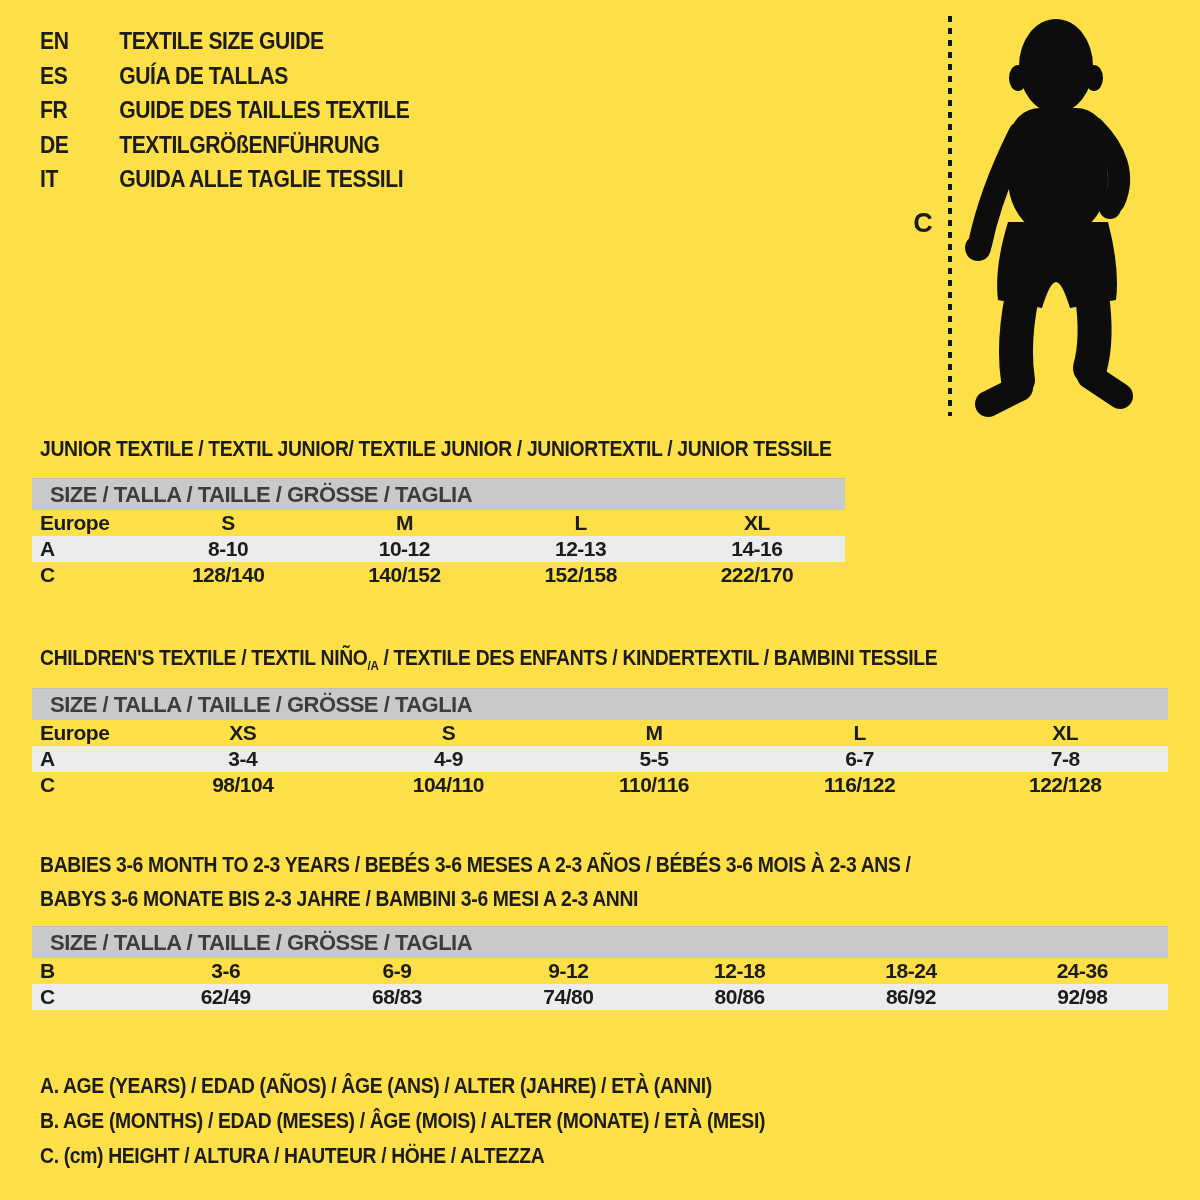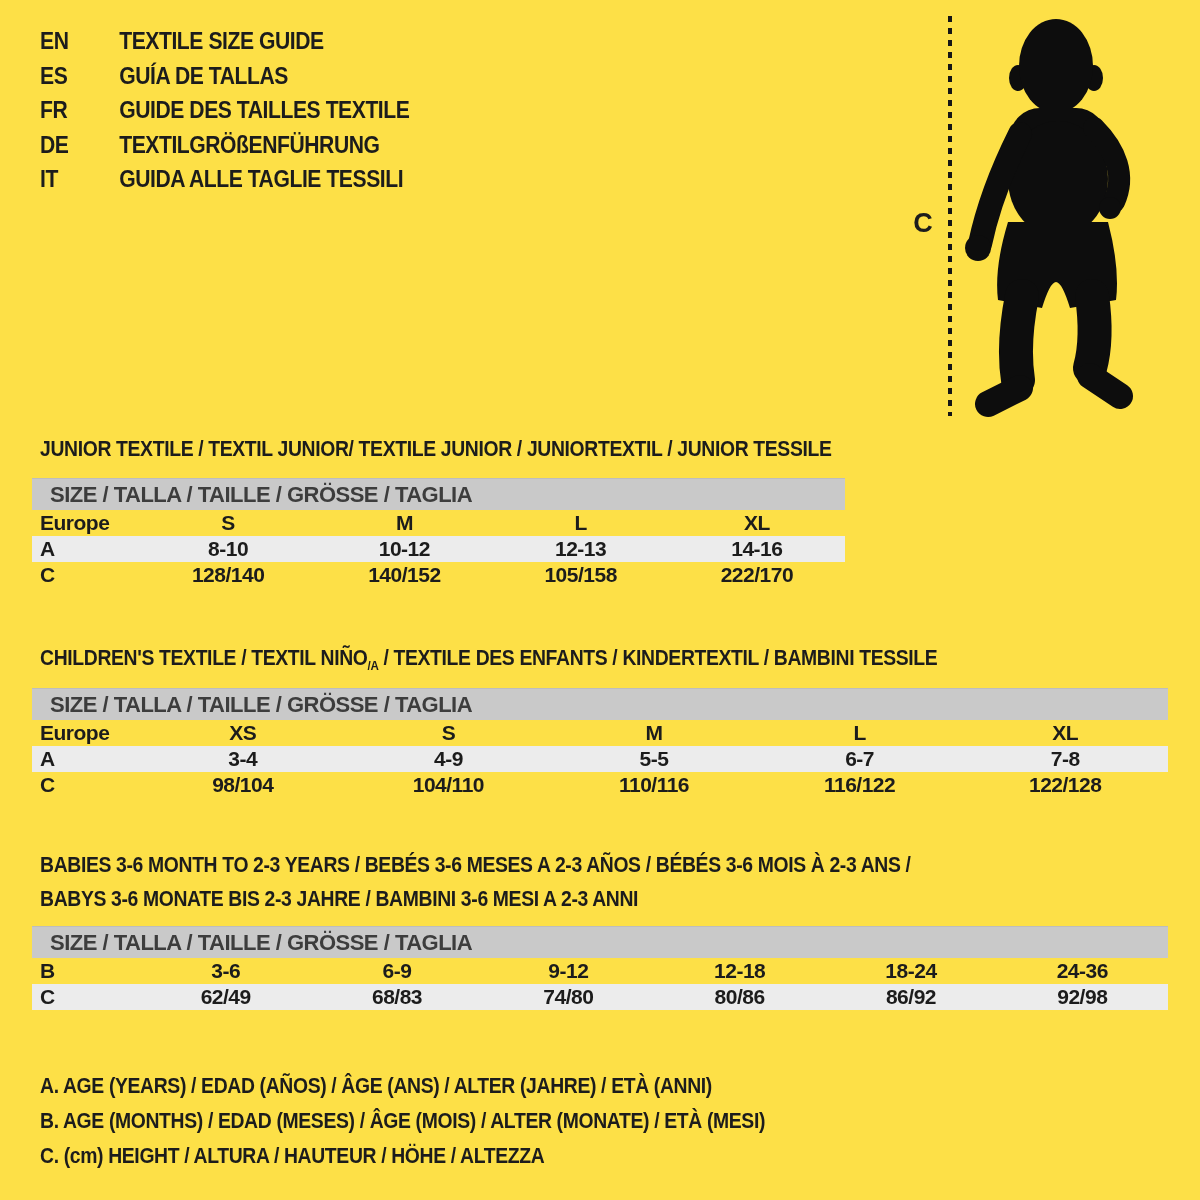--- a/index.html
+++ b/index.html
@@ -105,21 +105,21 @@
       <span class="cell label">A</span>
       <span class="cell">8-10</span>
       <span class="cell">10-12</span>
       <span class="cell">12-13</span>
       <span class="cell">14-16</span>
     </div>
     <div class="tbl-row">
       <span class="cell label">C</span>
       <span class="cell">128/140</span>
       <span class="cell">140/152</span>
-      <span class="cell">105/158</span>
+      <span class="cell">152/158</span>
       <span class="cell">222/170</span>
     </div>
   </div>
 
   <div class="sec-title" id="children-title">
     <span>CHILDREN'S TEXTILE / TEXTIL NIÑO</span><span class="subsmall">/A</span><span> / TEXTILE DES ENFANTS / KINDERTEXTIL / BAMBINI TESSILE</span>
   </div>
   <div class="tbl" id="children-table">
     <div class="tbl-bar">SIZE / TALLA / TAILLE / GRÖSSE / TAGLIA</div>
     <div class="tbl-row">

